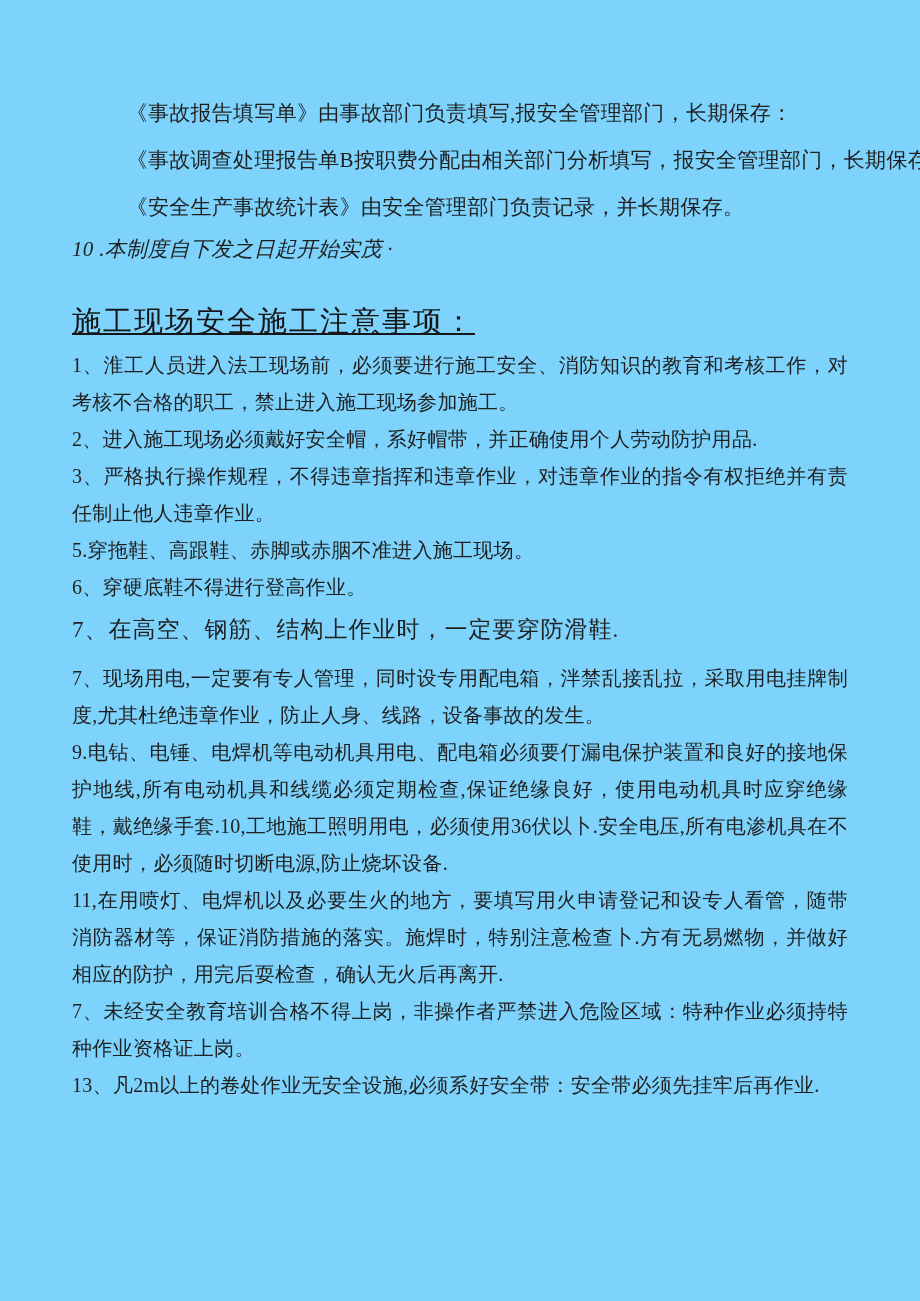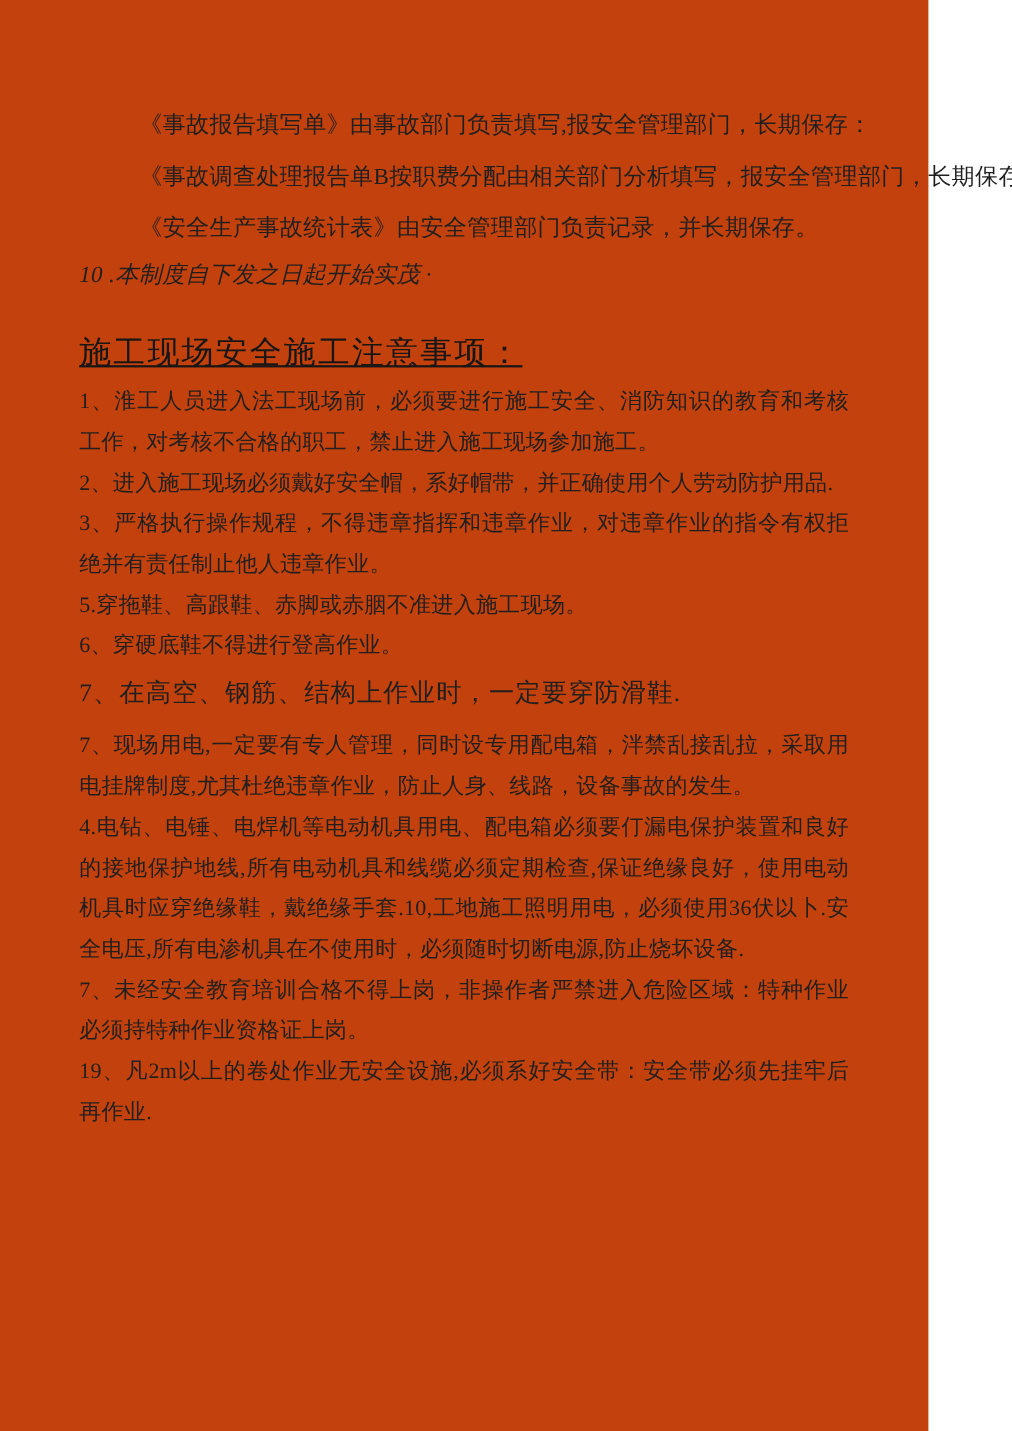--- a/index.html
+++ b/index.html
@@ -9,24 +9,24 @@
   body {
     width: 920px;
     height: 1301px;
     background: #ffffff;
     color: #1f1f1f;
     font-family: "Liberation Serif", "DejaVu Serif", serif;
     overflow: hidden;
   }
   .page {
     box-sizing: border-box;
-    width: 844px;
+    width: 920px;
     height: 1301px;
     padding: 90px 72px 0 72px;
-    background: #c2410c;
+    background: #7dd3fc;
   }
   
   .preamble p {
     margin: 0;
     font-size: 21px;
     line-height: 47px;
     text-indent: 2.6em;
     white-space: nowrap;
     letter-spacing: 0.3px;
   }
@@ -80,18 +80,19 @@
   <h1 class="section-heading">施工现场安全施工注意事项：</h1>
 
   <div class="notes">
     <p>1、淮工人员进入法工现场前，必须要进行施工安全、消防知识的教育和考核工作，对考核不合格的职工，禁止进入施工现场参加施工。</p>
     <p>2、进入施工现场必须戴好安全帽，系好帽带，并正确使用个人劳动防护用品.</p>
     <p>3、严格执行操作规程，不得违章指挥和违章作业，对违章作业的指令有权拒绝并有责任制止他人违章作业。</p>
     <p>5.穿拖鞋、高跟鞋、赤脚或赤胭不准进入施工现场。</p>
     <p>6、穿硬底鞋不得进行登高作业。</p>
     <p class="note-large">7、在高空、钢筋、结构上作业时，一定要穿防滑鞋.</p>
     <p>7、现场用电,一定要有专人管理，同时设专用配电箱，泮禁乱接乱拉，采取用电挂牌制度,尤其杜绝违章作业，防止人身、线路，设备事故的发生。</p>
-    <p>4.电钻、电锤、电焊机等电动机具用电、配电箱必须要仃漏电保护装置和良好的接地保护地线,所有电动机具和线缆必须定期检查,保证绝缘良好，使用电动机具时应穿绝缘鞋，戴绝缘手套.10,工地施工照明用电，必须使用36伏以卜.安全电压,所有电渗机具在不使用时，必须随时切断电源,防止烧坏设备.</p>
+    <p>9.电钻、电锤、电焊机等电动机具用电、配电箱必须要仃漏电保护装置和良好的接地保护地线,所有电动机具和线缆必须定期检查,保证绝缘良好，使用电动机具时应穿绝缘鞋，戴绝缘手套.10,工地施工照明用电，必须使用36伏以卜.安全电压,所有电渗机具在不使用时，必须随时切断电源,防止烧坏设备.</p>
+    <p>11,在用喷灯、电焊机以及必要生火的地方，要填写用火申请登记和设专人看管，随带消防器材等，保证消防措施的落实。施焊时，特别注意检查卜.方有无易燃物，并做好相应的防护，用完后耍检查，确认无火后再离开.</p>
     <p>7、未经安全教育培训合格不得上岗，非操作者严禁进入危险区域：特种作业必须持特种作业资格证上岗。</p>
-    <p>19、凡2m以上的卷处作业无安全设施,必须系好安全带：安全带必须先挂牢后再作业.</p>
+    <p>13、凡2m以上的卷处作业无安全设施,必须系好安全带：安全带必须先挂牢后再作业.</p>
   </div>
 
 </div>
 
 </body></html>

